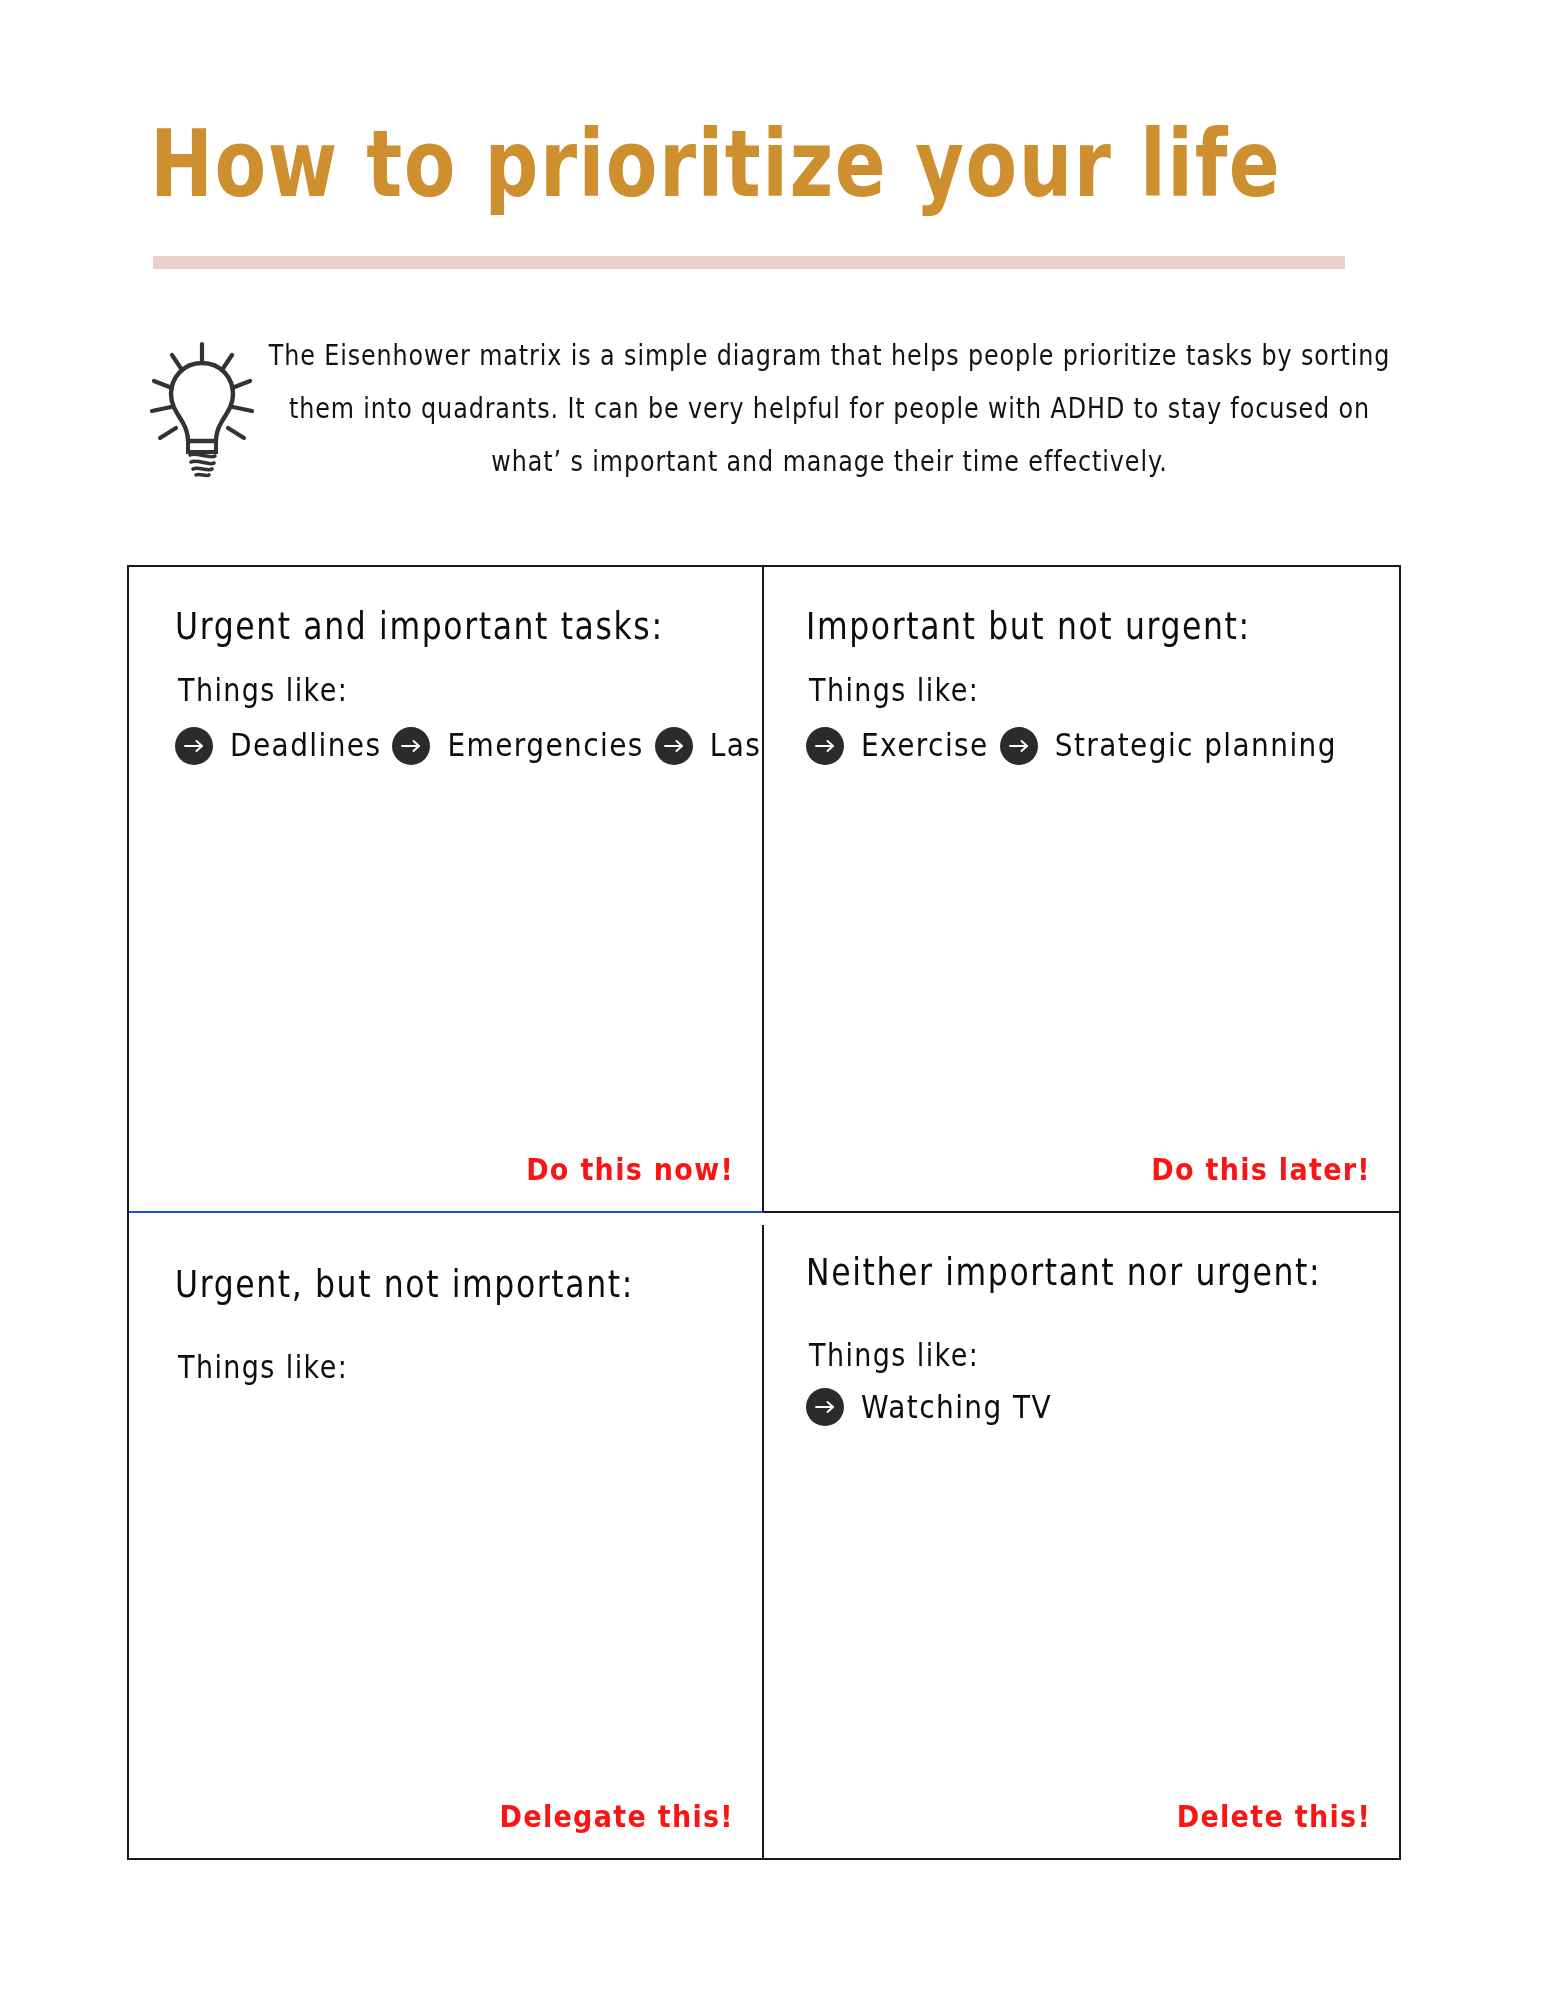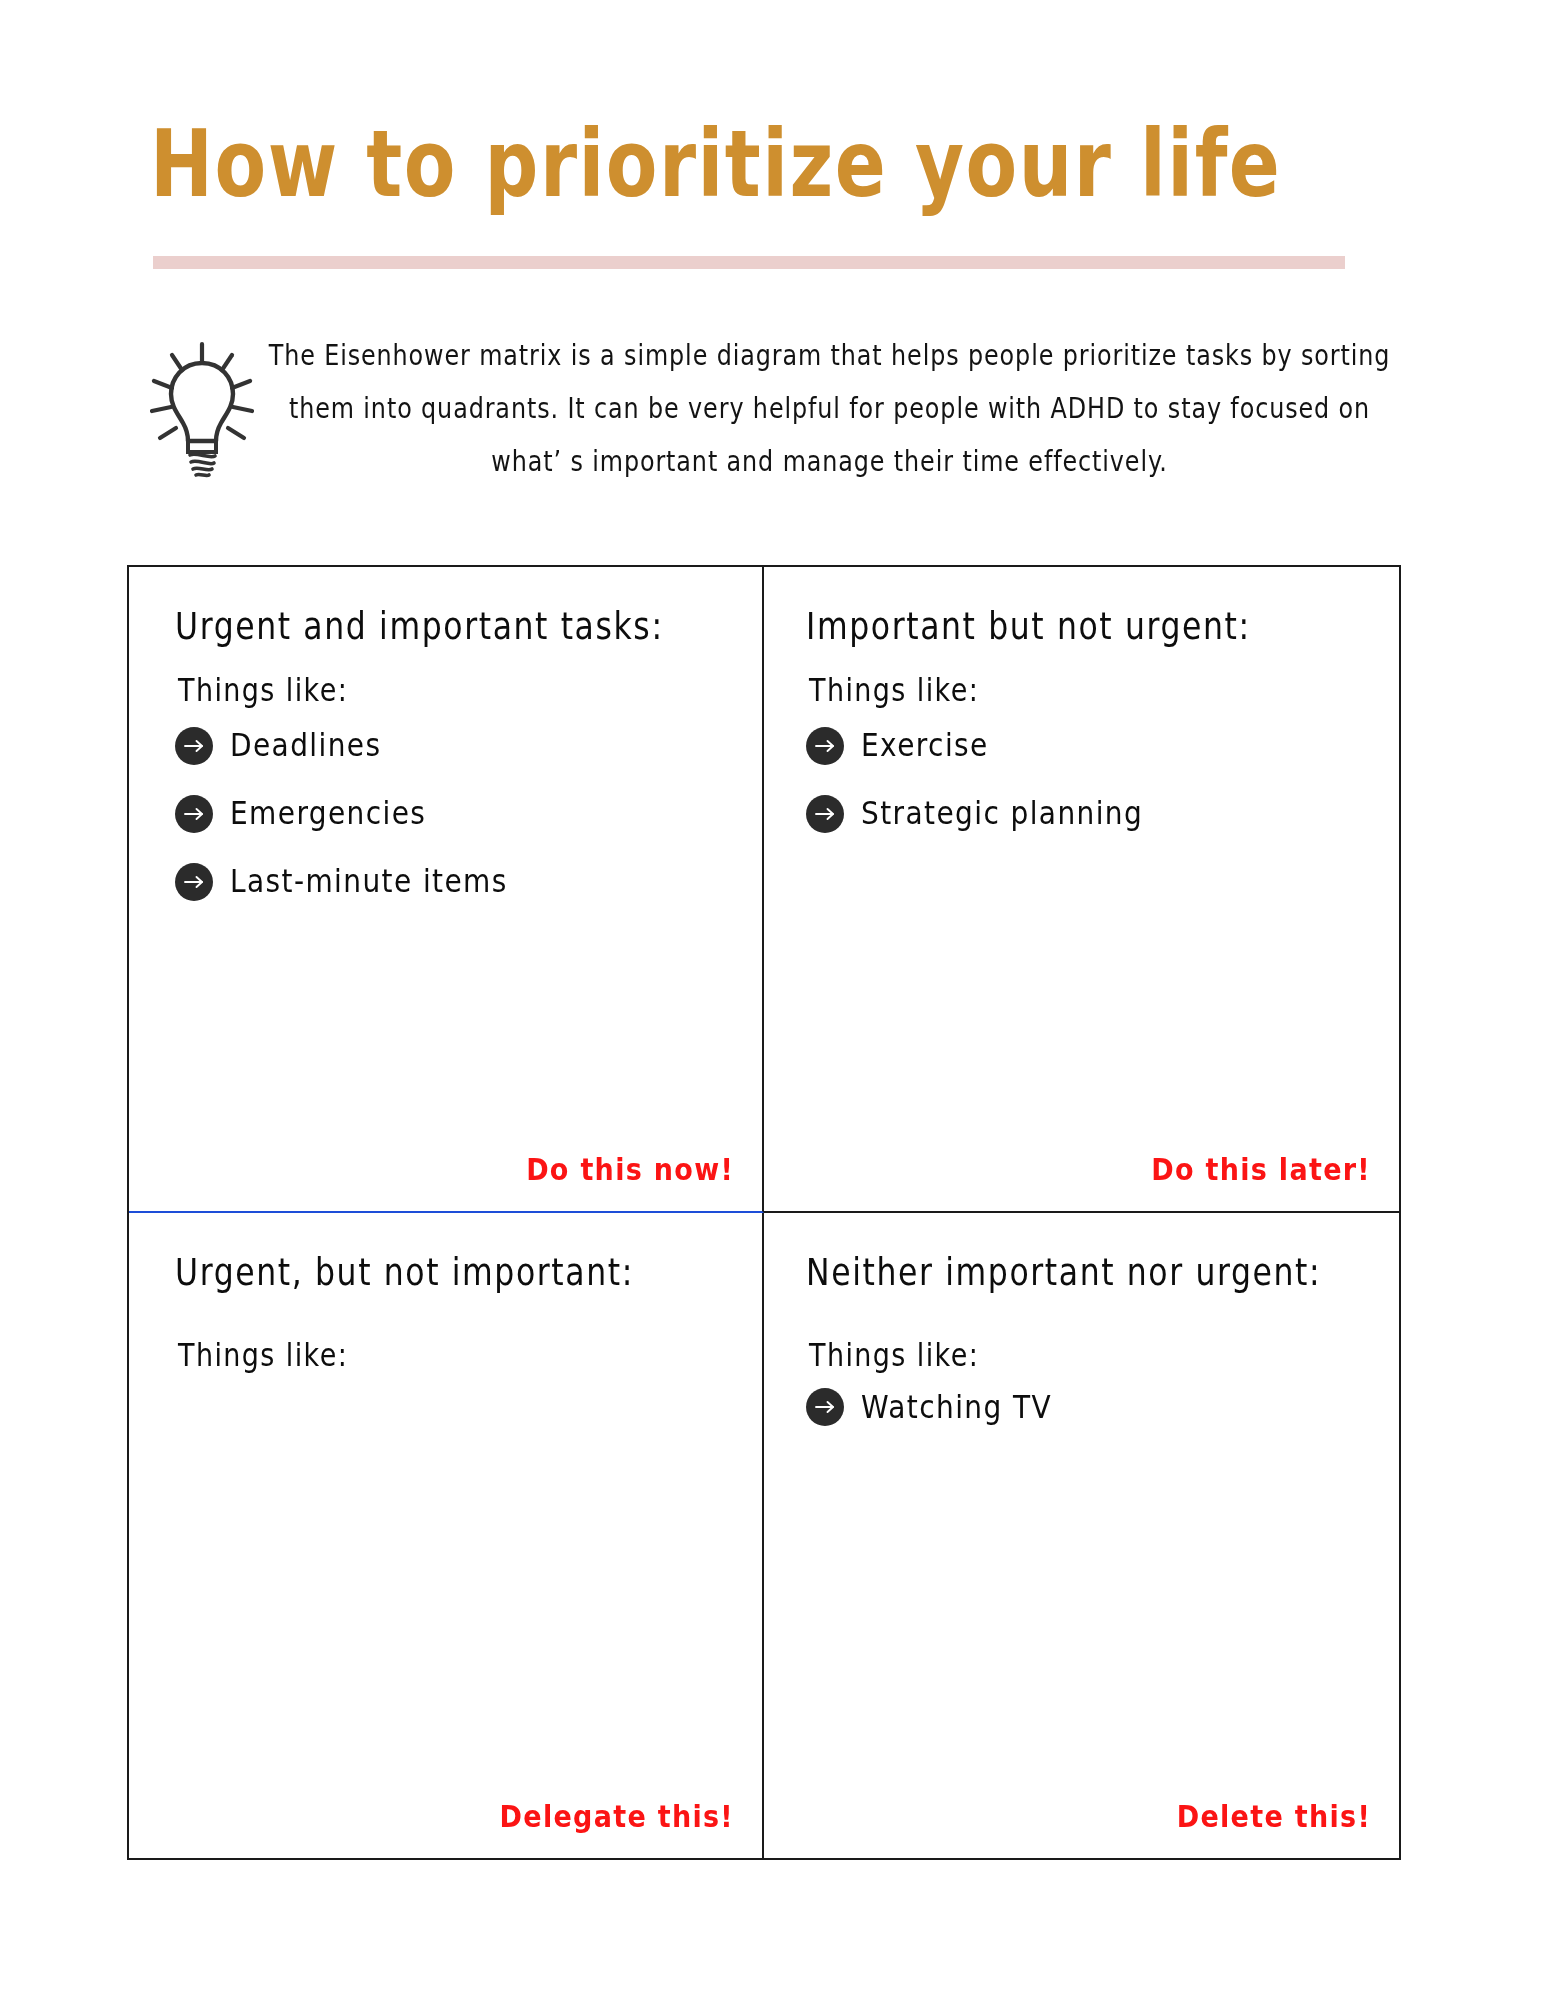--- a/index.html
+++ b/index.html
@@ -101,21 +101,21 @@
   .cell {
     position: relative;
     padding: 40px 30px 26px 46px;
     display: flex;
     flex-direction: column;
     overflow: hidden;
   }
 
   .cell.c-tl { border-right: 2px solid #1a1a1a; border-bottom: 2px solid #1d4ed8; }
   .cell.c-tr { border-bottom: 2px solid #1a1a1a; }
-  .cell.c-bl { border-right: 2px solid #1a1a1a; }
+  .cell.c-bl { border-right: 2px solid #1a1a1a; margin-top: 12px; }
 
   .cell.c-tr, .cell.c-br { padding-left: 42px; }
 
   .cell-title {
     font-family: "DejaVu Sans", sans-serif;
     font-size: 31.5px;
     font-weight: normal;
     color: #0d0d0d;
     letter-spacing: 1.6px;
     line-height: 1.1;
@@ -135,22 +135,22 @@
     margin-left: 3px;
     margin-bottom: 24px;
   }
 
   .c-bl .cell-title, .c-br .cell-title { margin-bottom: 50px; }
   .c-bl .things-like, .c-br .things-like { margin-bottom: 20px; }
 
   .bullet-list {
     list-style: none;
     display: flex;
-    flex-direction: column;
-    gap: 30px;
+    flex-direction: row;
+    gap: 11px;
   }
 
   .bullet-item {
     display: flex;
     align-items: center;
     gap: 17px;
   }
 
   .bullet-dot {
     flex: 0 0 auto;

